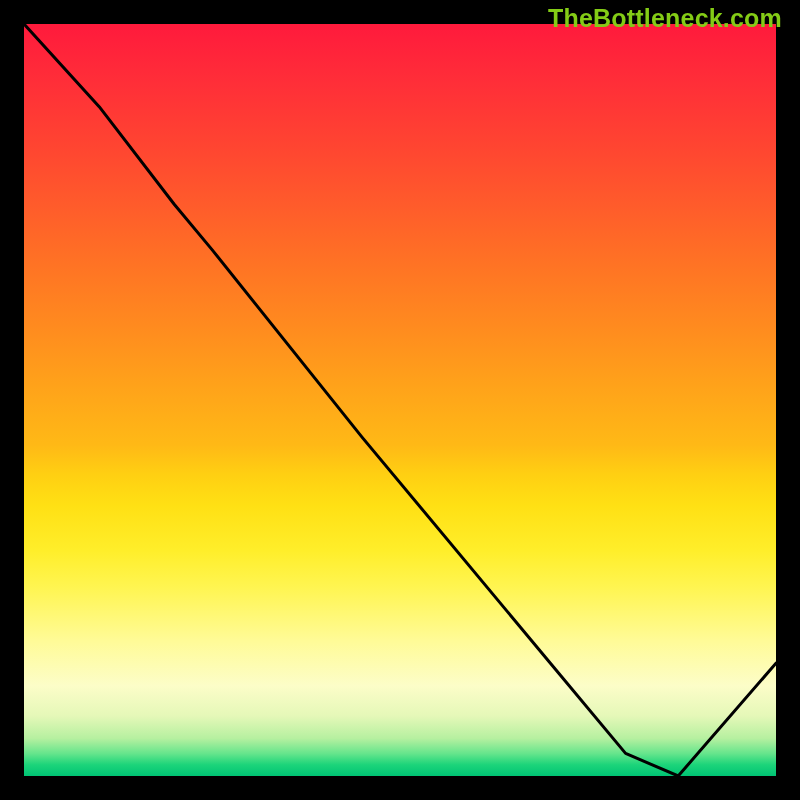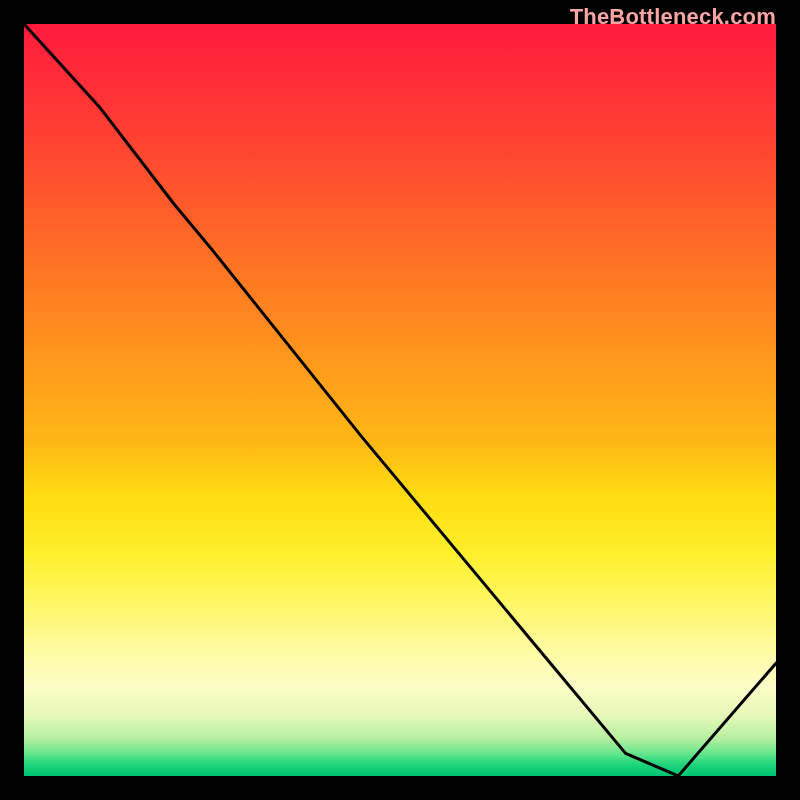--- a/index.html
+++ b/index.html
@@ -13,23 +13,23 @@
   }
   .frame {
     position: relative;
     width: 800px;
     height: 800px;
     background: #000;
   }
   .watermark {
     position: absolute;
     top: 4px;
-    right: 24px;
-    color: #fca5a5;
-    font-size: 22px;
+    right: 18px;
+    color: #84cc16;
+    font-size: 25px;
     font-weight: 600;
     z-index: 5;
     letter-spacing: 0.2px;
   }
   .plot-area {
     position: absolute;
     left: 24px;
     top: 24px;
     width: 752px;
     height: 752px;

